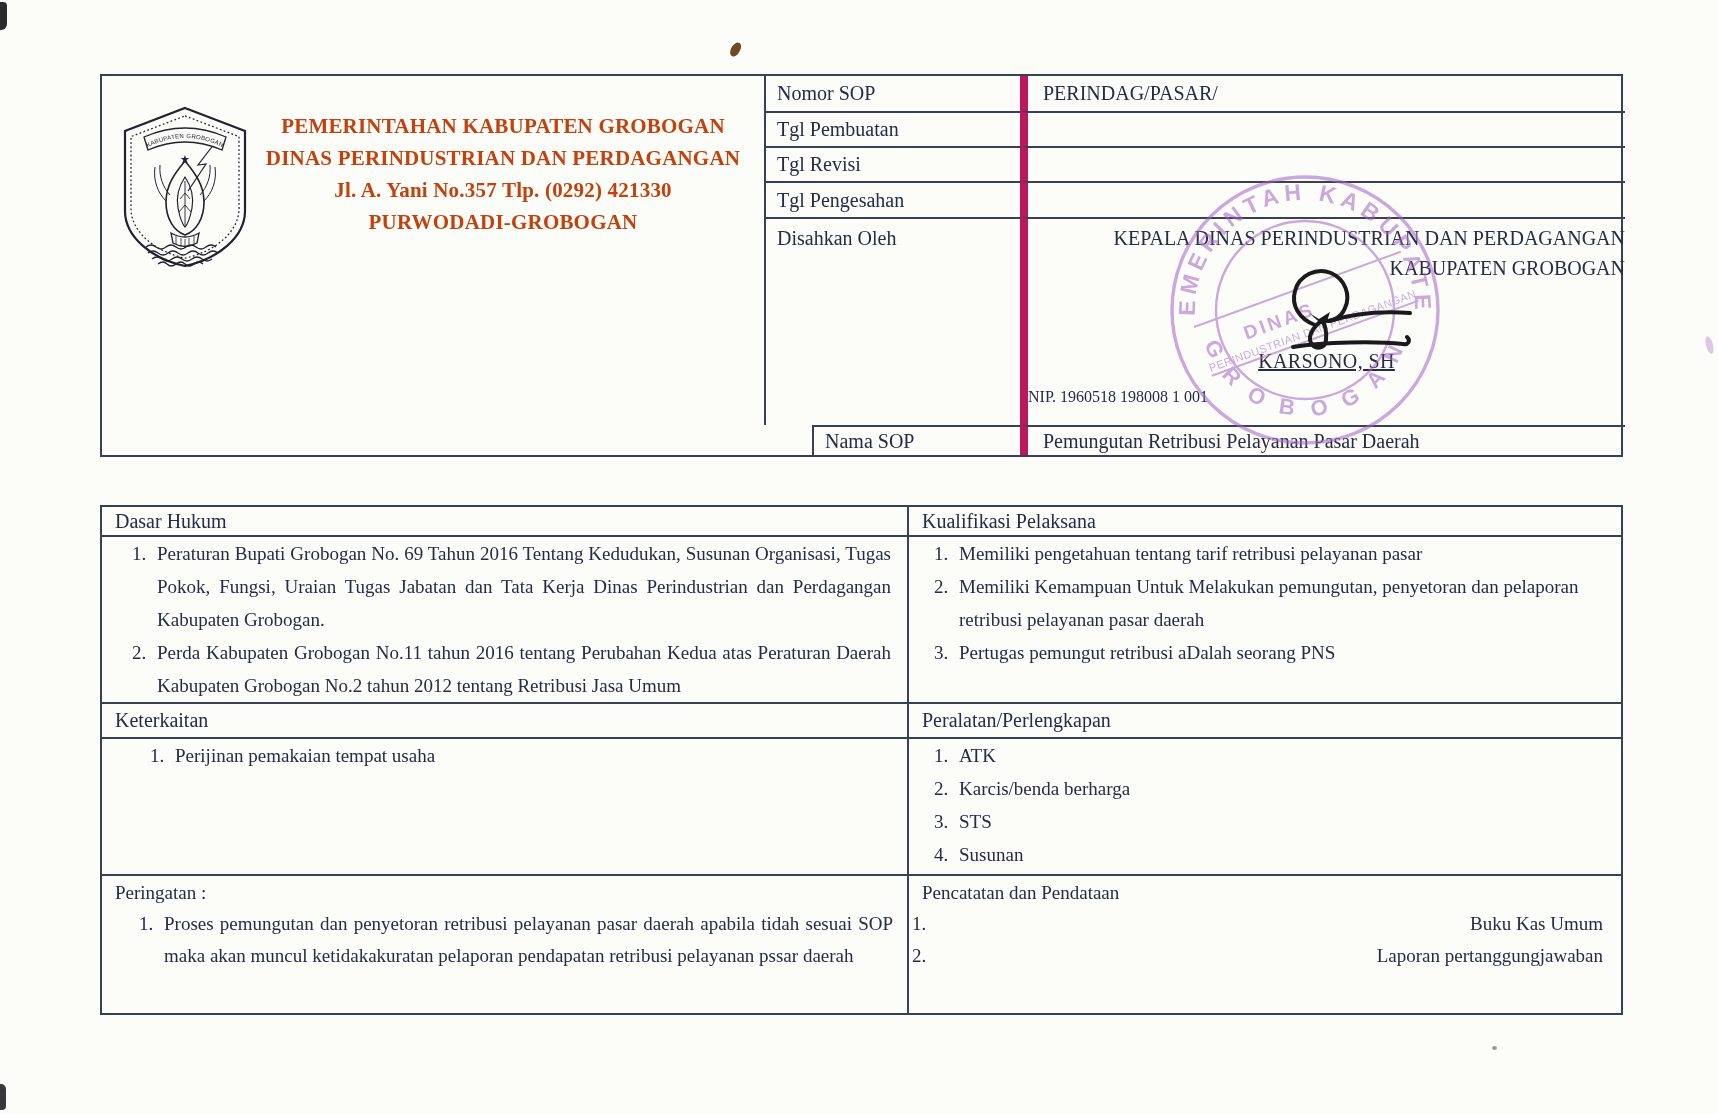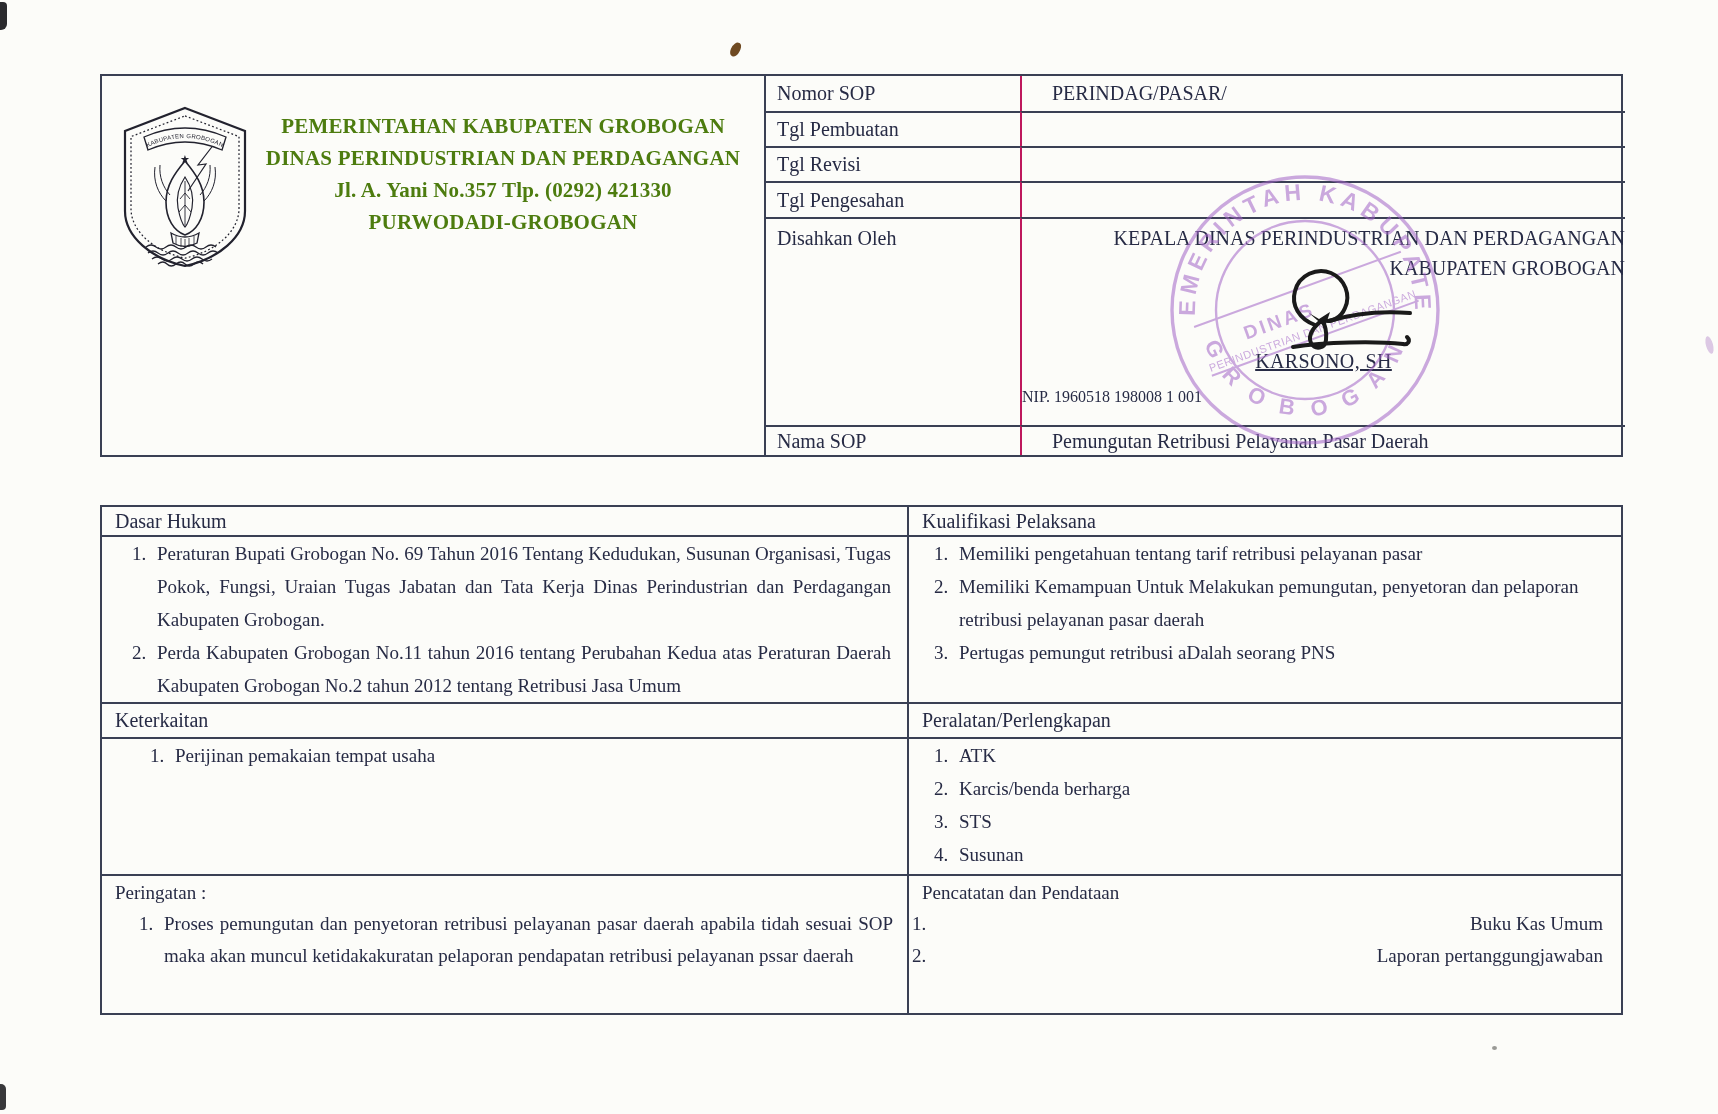--- a/index.html
+++ b/index.html
@@ -21,32 +21,32 @@
     box-sizing:border-box;
     background:transparent;
   }
   .t1 .cell{box-sizing:border-box;}
   .t1 .lbl{
     border-left:2px solid #3a4054;
     padding-left:11px;display:flex;align-items:center;
     font-size:20px;
   }
   .t1 .val{
-    border-left:2px solid #be185d;
-    padding-left:30px;display:flex;align-items:center;
+    border-left:8px solid #be185d;
+    padding-left:15px;display:flex;align-items:center;
     font-size:20px;
   }
   .t1 .bt{border-top:2px solid #3a4054;}
   .t1 .toppad{align-items:flex-start;padding-top:8px;}
   .logo-cell{grid-column:1;grid-row:1/7;position:relative;}
   .emblem{position:absolute;left:16px;top:27px;}
   .lh-text{
     position:absolute;left:160px;top:34px;width:482px;
     text-align:center;font-weight:bold;font-size:21px;line-height:32px;
-    color:#4d7c0f;letter-spacing:.2px;
+    color:#c2410c;letter-spacing:.2px;
   }
   .disahkan-val{position:relative;display:block;padding:0;}
   .dv-title{position:absolute;left:0;top:4px;width:100%;text-align:right;
     font-size:20px;line-height:30px;}
   .dv-name{position:absolute;left:0;top:131px;width:100%;text-align:center;
     font-size:20px;text-decoration:underline;letter-spacing:.4px;}
   .dv-nip{position:absolute;left:0;top:169px;width:100%;text-align:left;font-size:16px;}
   
   .t2{
     position:absolute;left:100px;top:505px;width:1523px;height:510px;
@@ -137,21 +137,21 @@
     <div class="cell lbl bt toppad" style="grid-column:2;grid-row:5;">Disahkan Oleh</div>
     <div class="cell val bt disahkan-val" style="grid-column:3;grid-row:5;">
       <div class="dv-title">
         <div>KEPALA DINAS PERINDUSTRIAN DAN PERDAGANGAN</div>
         <div>KABUPATEN GROBOGAN</div>
       </div>
       <div class="dv-name">KARSONO, SH</div>
       <div class="dv-nip">NIP. 1960518 198008 1 001</div>
     </div>
 
-    <div class="cell lbl bt" style="grid-column:2;grid-row:6;">Nama SOP</div>
+    <div class="cell lbl bt" style="grid-column:2;grid-row:6;margin-left:48px;">Nama SOP</div>
     <div class="cell val bt" style="grid-column:3;grid-row:6;">Pemungutan Retribusi Pelayanan Pasar Daerah</div>
   </div>
 
   <div class="t2">
 
     <div class="cell hdr" style="grid-column:1;grid-row:1;border-radius:12px;">Dasar Hukum</div>
     <div class="cell hdr cl" style="grid-column:2;grid-row:1;">Kualifikasi Pelaksana</div>
 
     <div class="cell ct" style="grid-column:1;grid-row:2;">
       <ol class="dh-list">

